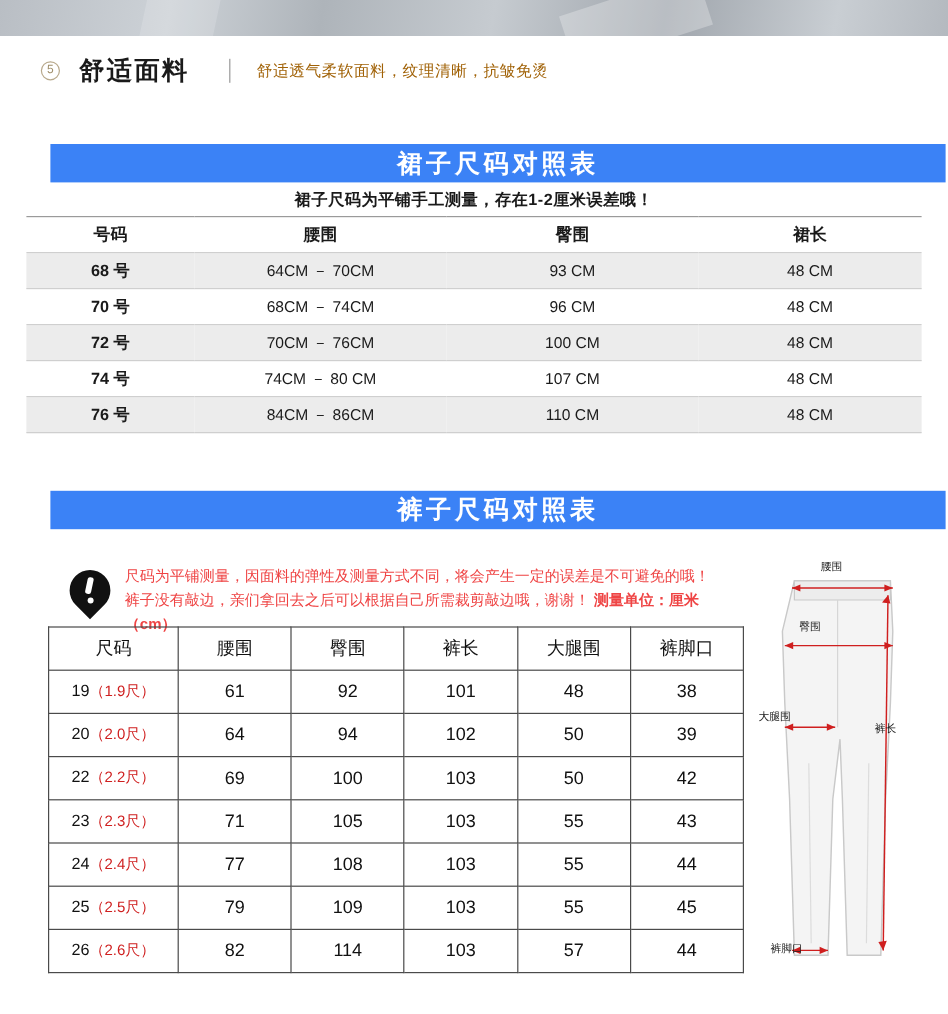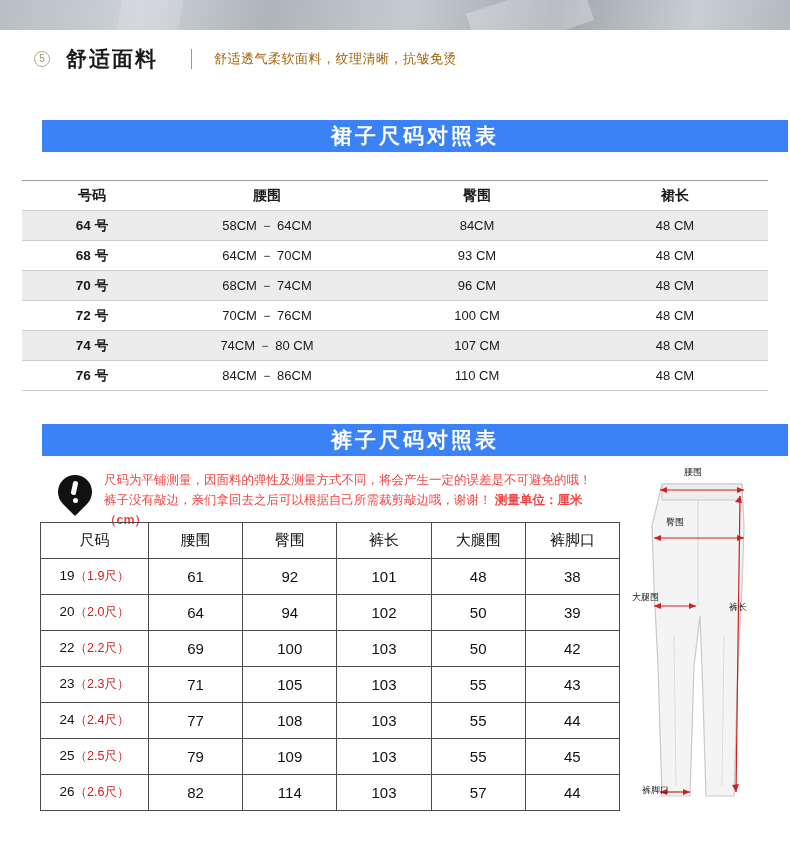--- a/index.html
+++ b/index.html
@@ -53,21 +53,21 @@
   .bar {
     position: absolute; left: 22px; width: 746px; height: 32px;
     background: #3b82f6;
     display: flex; align-items: center; justify-content: center; margin-left: 20px;
   }
   .bar span {
     font-family: "DejaVu Serif", "Liberation Serif", serif;
     font-size: 21px; font-weight: bold; color: #ffffff; letter-spacing: 3px;
   }
   #skirt-bar { top: 120px; }
-  #pants-bar { top: 424px; }
+  #pants-bar { top: 409px; }
 
   .subtitle {
     position: absolute; left: 22px; width: 746px; text-align: center;
     font-size: 13.5px; font-weight: bold; color: #1a1a1a; letter-spacing: .4px;
   }
   #skirt-sub { top: 158px; }
 
   
   #skirt-table {
     position: absolute; left: 22px; top: 180px; width: 746px;
@@ -152,37 +152,32 @@
   <div class="feature">
     <div class="badge">5</div>
     <div class="f-title">舒适面料</div>
     <div class="f-sep"></div>
     <div class="f-desc">舒适透气柔软面料，纹理清晰，抗皱免烫</div>
   </div>
 
   <div class="bar" id="skirt-bar">
     <span>裙子尺码对照表</span>
   </div>
+  <div class="subtitle" id="skirt-sub">裙子尺码为平铺手工测量，存在1-2厘米误差哦！</div>
 
   <table id="skirt-table">
     <thead>
       <tr>
         <th>号码</th>
         <th>腰围</th>
         <th>臀围</th>
         <th>裙长</th>
       </tr>
     </thead>
     <tbody>
-      <tr>
-        <td class="c0">64 号</td>
-        <td class="c1">58CM － 64CM</td>
-        <td class="c2">84CM</td>
-        <td class="c3">48 CM</td>
-      </tr>
       <tr>
         <td class="c0">68 号</td>
         <td class="c1">64CM － 70CM</td>
         <td class="c2">93 CM</td>
         <td class="c3">48 CM</td>
       </tr>
       <tr>
         <td class="c0">70 号</td>
         <td class="c1">68CM － 74CM</td>
         <td class="c2">96 CM</td>

